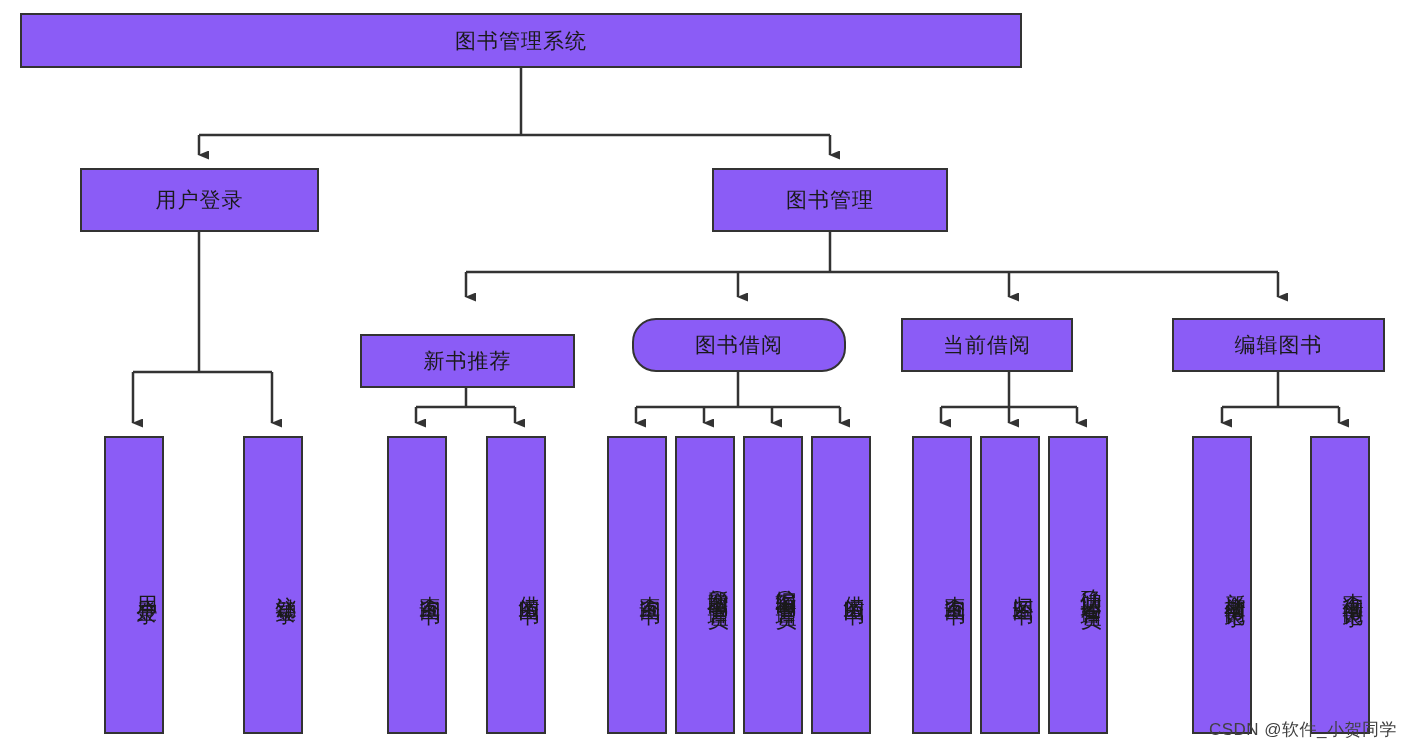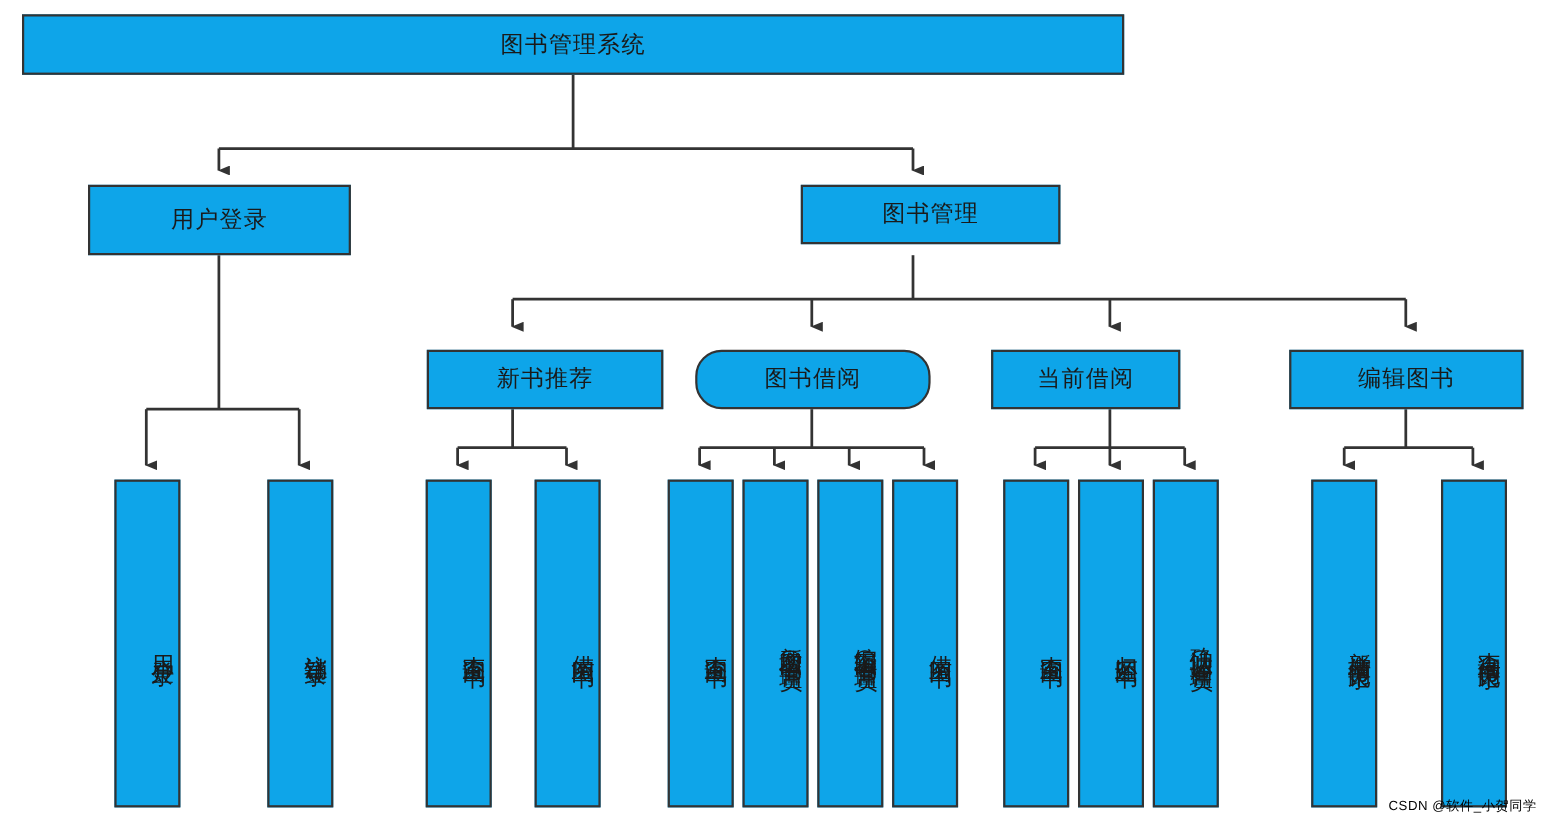--- a/index.html
+++ b/index.html
@@ -23,21 +23,21 @@
     left: 0;
     top: 0;
     width: 1405px;
     height: 747px;
     pointer-events: none;
   }
   .node {
     position: absolute;
     box-sizing: border-box;
     border: 2.5px solid #333333;
-    background: #0ea5e9;
+    background: #8b5cf6;
     display: flex;
     align-items: center;
     justify-content: center;
     text-align: center;
     color: #1a1a1a;
     z-index: 2;
   }
   .node.h {
     font-size: 21px;
     line-height: 1.2;
@@ -53,22 +53,22 @@
     align-items: flex-start;
     justify-content: center;
   }
   .node.v.tall {
     align-items: flex-start;
   }
   #watermark {
     position: absolute;
     right: 8px;
     bottom: 6px;
-    font-size: 12px;
-    color: #000000;
+    font-size: 17px;
+    color: #404040;
     letter-spacing: 0.5px;
     z-index: 5;
     white-space: nowrap;
   }
 </style>
 </head>
 <body>
 
 <div id="canvas">
 
@@ -123,25 +123,25 @@
   </svg>
 
   <div class="node h" style="left:20px; top:13px; width:1002px; height:55px;">
     <span>图书管理系统</span>
   </div>
 
   <div class="node h" style="left:80px; top:168px; width:239px; height:64px;">
     <span>用户登录</span>
   </div>
 
-  <div class="node h" style="left:728px; top:168px; width:236px; height:54px;">
+  <div class="node h" style="left:712px; top:168px; width:236px; height:64px;">
     <span>图书管理</span>
   </div>
 
-  <div class="node h" style="left:360px; top:318px; width:215px; height:54px;margin-left:28px;">
+  <div class="node h" style="left:360px; top:334px; width:215px; height:54px;">
     <span>新书推荐</span>
   </div>
 
   <div class="node h" style="left:632px; top:318px; width:214px; height:54px;border-radius:24px;">
     <span>图书借阅</span>
   </div>
 
   <div class="node h" style="left:901px; top:318px; width:172px; height:54px;">
     <span>当前借阅</span>
   </div>

